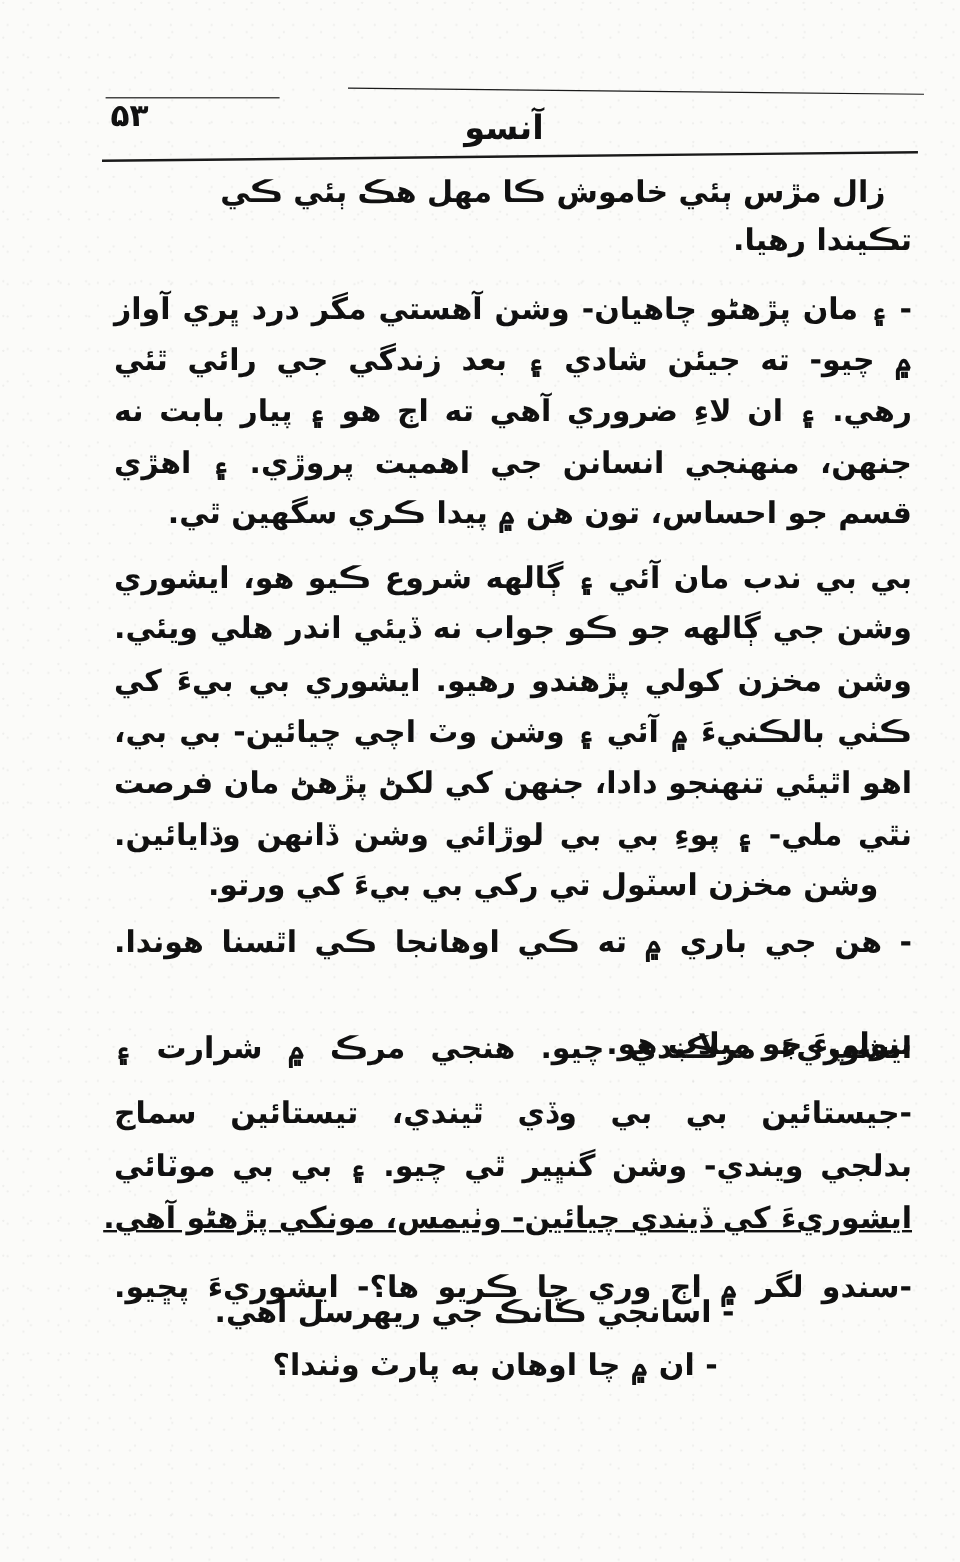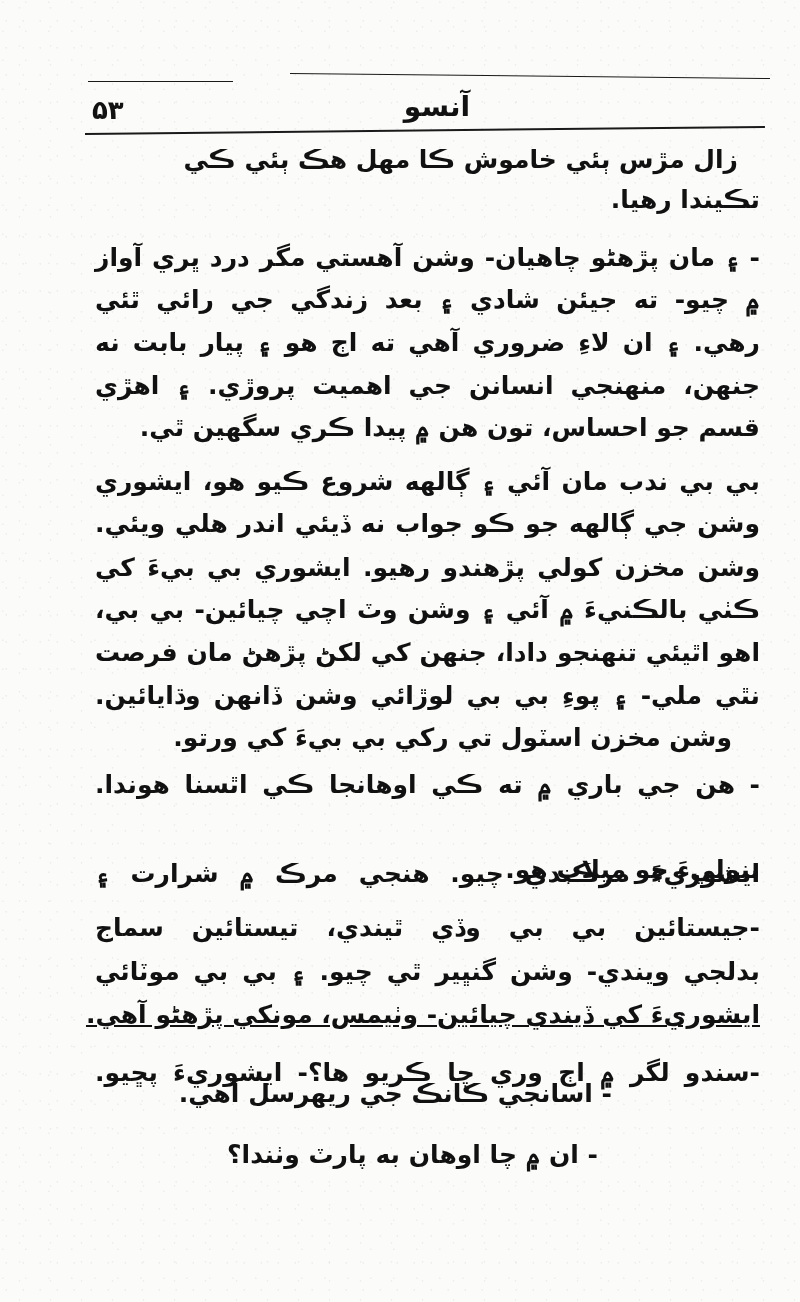--- a/index.html
+++ b/index.html
@@ -30,31 +30,31 @@
       height: 0;
       border-top: 2px solid #1a1a1a;
     }
     .rule-top-left { left: 88px; top: 81px; width: 145px; border-top-width: 1.5px; }
     .rule-top-right { left: 290px; top: 73px; width: 480px; border-top-width: 1.5px; transform: rotate(0.6deg); transform-origin: left; }
     .rule-bottom { left: 85px; top: 133px; width: 680px; transform: rotate(-0.6deg); transform-origin: left; }
 
     .page-number {
       position: absolute;
       left: 92px;
-      top: 95px;
+      top: 82px;
       font-size: 26px;
       font-weight: bold;
       direction: rtl;
     }
     .running-title {
       position: absolute;
       left: 370px;
       top: 90px;
       width: 100px;
-      text-align: right;
+      text-align: center;
       font-size: 28px;
       font-weight: bold;
       direction: rtl;
     }
 
     .body-text {
       position: absolute;
       left: 95px;
       top: 140px;
       width: 665px;
@@ -106,14 +106,14 @@
     <div class="line justify" style="top: 536px;">نٿي ملي- ۽ پوءِ بي بي لوڙائي وشن ڏانهن وڌايائين.</div>
     <div class="line" style="top: 578px; right: 28px;">وشن مخزن اسٽول تي رکي بي بيءَ کي ورتو.</div>
     <div class="line justify" style="top: 625px;">- هن جي باري ۾ ته ڪي اوهانجا ڪي اٿسنا هوندا.</div>
     <div class="line justify" style="top: 668px; margin-top: 46px;">ايشوريءَ مرڪندي چيو. هنجي مرڪ ۾ شرارت ۽</div>
     <div class="line" style="top: 710px; right: 0px;">ننوليءَ جو ميلاپ هو.</div>
     <div class="line justify" style="top: 768px;">-جيستائين بي بي وڏي ٿيندي، تيستائين سماج</div>
     <div class="line justify" style="top: 812px;">بدلجي ويندي- وشن گنڀير ٿي چيو. ۽ بي بي موٽائي</div>
     <div class="line justify" style="top: 855px; text-decoration: underline;">ايشوريءَ کي ڏيندي چيائين- وٺيمس، مونکي پڙهڻو آهي.</div>
     <div class="line justify" style="top: 893px; margin-top: 20px;">-سندو لگر ۾ اڄ وري چا ڪريو ها؟- ايشوريءَ پڇيو.</div>
     <div class="line" style="top: 934px; right: 148px;">- اسانجي ڪانڪ جي ريهرسل آهي.</div>
-    <div class="line" style="top: 978px; right: 162px; margin-top: 17px;">- ان ۾ چا اوهان به پارٽ وٺندا؟</div>
+    <div class="line" style="top: 978px; right: 162px;">- ان ۾ چا اوهان به پارٽ وٺندا؟</div>
   </div>
 
 </body></html>

